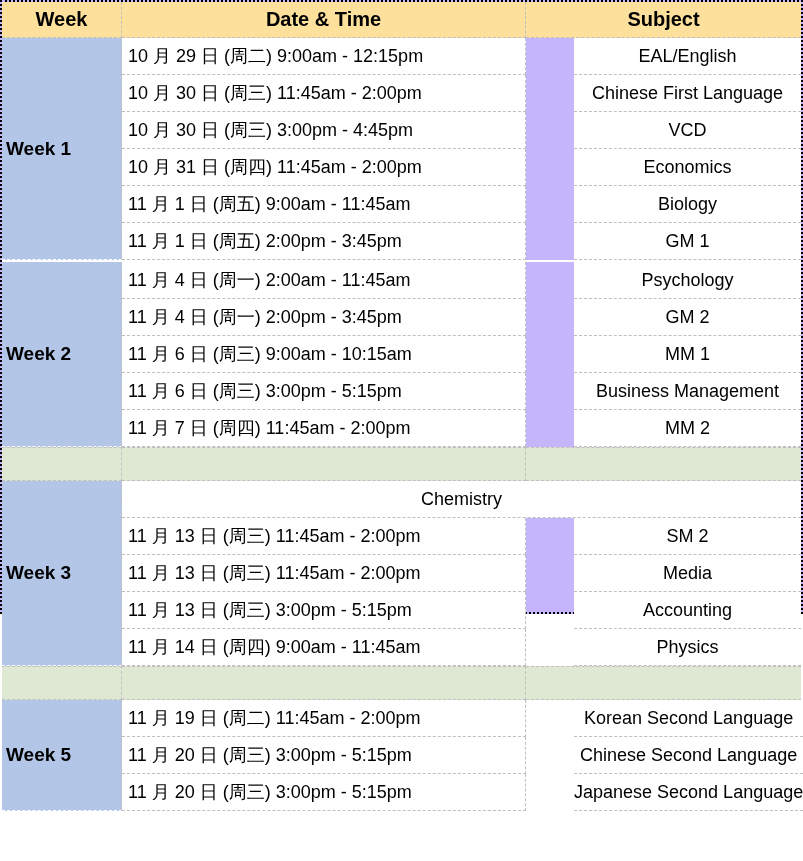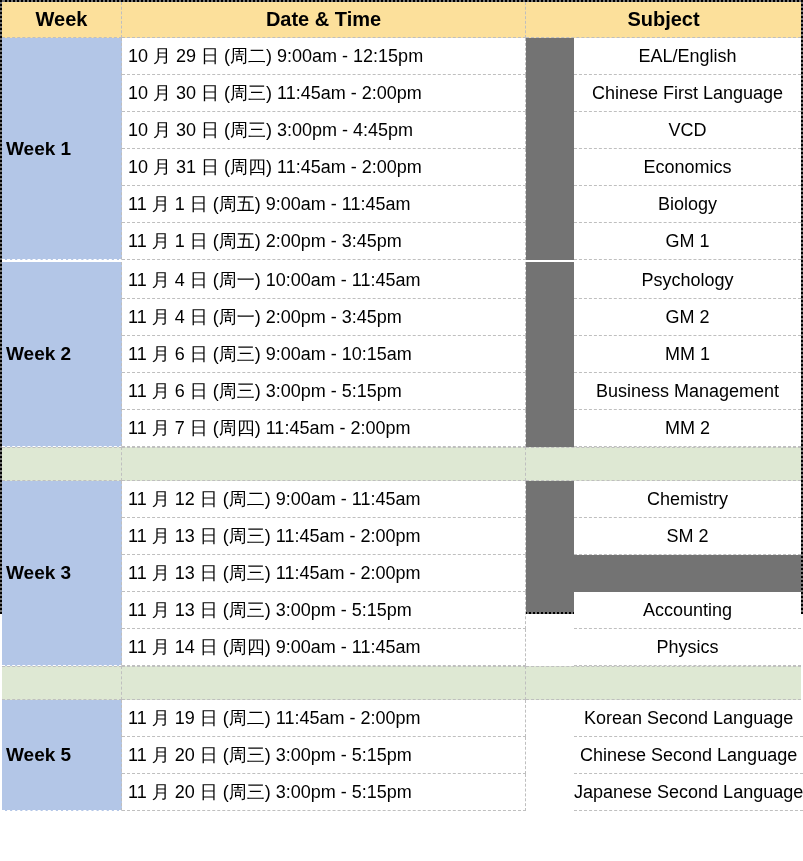--- a/index.html
+++ b/index.html
@@ -13,21 +13,21 @@
     height: 861px;
     font-family: "Liberation Sans", "DejaVu Sans", sans-serif;
     overflow: hidden;
   }
 
   #timetable {
     width: 803px;
     height: 614px;
     box-sizing: border-box;
     border: 2px dotted #000000;
-    background: #737373;
+    background: #c4b5fd;
     display: flex;
     flex-direction: column;
   }
 
   .row {
     display: flex;
     width: 100%;
     box-sizing: border-box;
   }
 
@@ -149,21 +149,21 @@
             <div class="cell-date c-date">11 月 1 日 (周五) 2:00pm - 3:45pm</div>
             <div class="cell-subject c-subject">GM 1</div>
           </div>
         </div>
       </div>
       <div class="row week-gap"></div>
       <div class="week-block">
         <div class="week-label c-week">Week 2</div>
         <div class="week-rows">
           <div class="row exam-row">
-            <div class="cell-date c-date">11 月 4 日 (周一) 10:00am - 11:45am</div>
+            <div class="cell-date c-date">11 月 4 日 (周一) 2:00am - 11:45am</div>
             <div class="cell-subject c-subject">Psychology</div>
           </div>
           <div class="row exam-row">
             <div class="cell-date c-date">11 月 4 日 (周一) 2:00pm - 3:45pm</div>
             <div class="cell-subject c-subject">GM 2</div>
           </div>
           <div class="row exam-row">
             <div class="cell-date c-date">11 月 6 日 (周三) 9:00am - 10:15am</div>
             <div class="cell-subject c-subject">MM 1</div>
           </div>
@@ -179,29 +179,29 @@
       </div>
       <div class="row spacer-row">
         <div class="spacer-cell c-week"></div>
         <div class="spacer-cell c-date"></div>
         <div class="spacer-cell c-subject"></div>
       </div>
       <div class="week-block">
         <div class="week-label c-week">Week 3</div>
         <div class="week-rows">
           <div class="row exam-row">
-            <div class="cell-date c-date">11 月 12 日 (周二) 9:00am - 11:45am</div>
             <div class="cell-subject c-subject">Chemistry</div>
           </div>
           <div class="row exam-row">
             <div class="cell-date c-date">11 月 13 日 (周三) 11:45am - 2:00pm</div>
             <div class="cell-subject c-subject">SM 2</div>
           </div>
           <div class="row exam-row">
             <div class="cell-date c-date">11 月 13 日 (周三) 11:45am - 2:00pm</div>
+            <div class="cell-subject c-subject">Media</div>
           </div>
           <div class="row exam-row">
             <div class="cell-date c-date">11 月 13 日 (周三) 3:00pm - 5:15pm</div>
             <div class="cell-subject c-subject">Accounting</div>
           </div>
           <div class="row exam-row">
             <div class="cell-date c-date">11 月 14 日 (周四) 9:00am - 11:45am</div>
             <div class="cell-subject c-subject">Physics</div>
           </div>
         </div>

